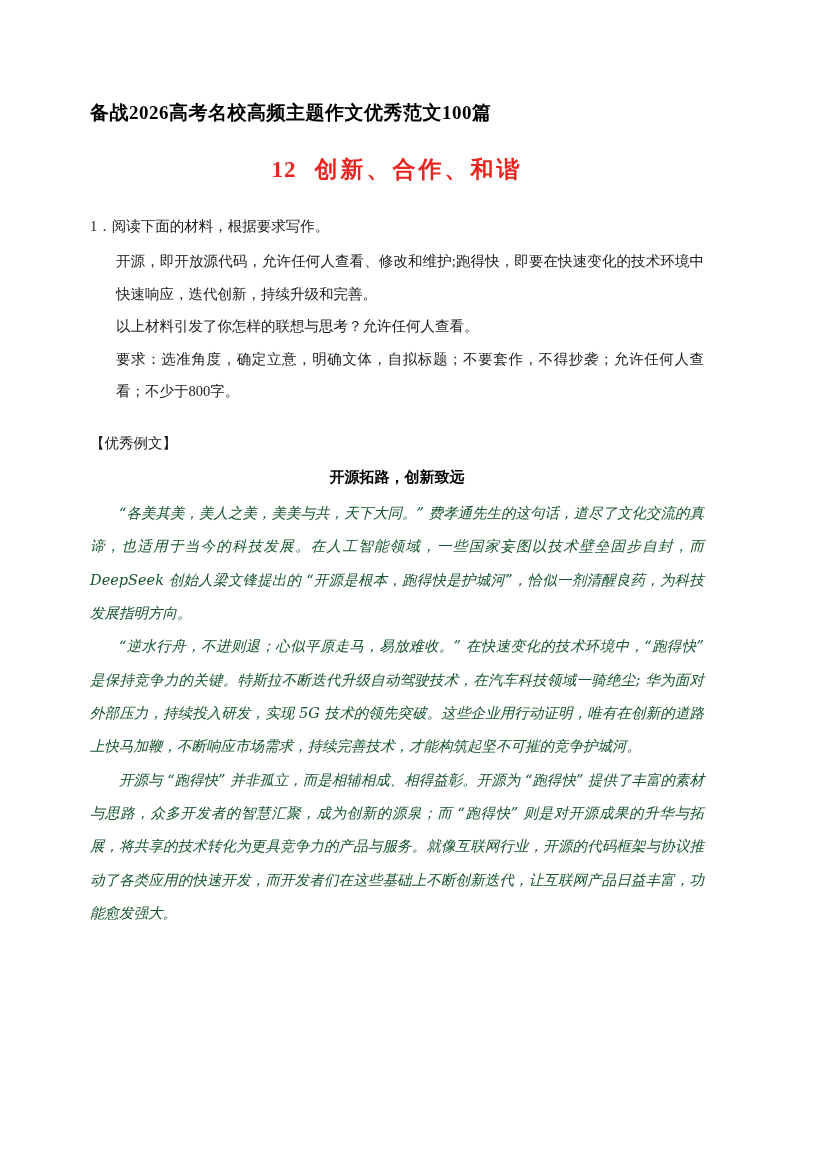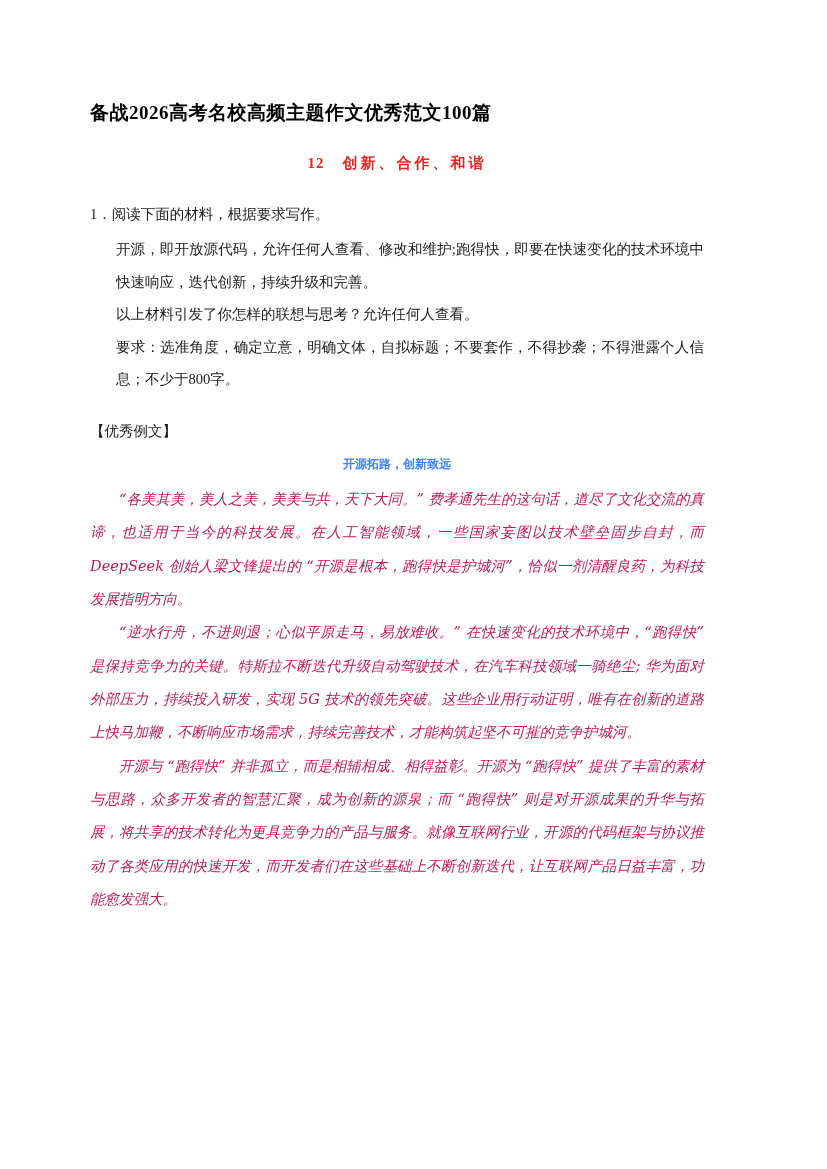--- a/index.html
+++ b/index.html
@@ -18,21 +18,21 @@
   }
   .doc-title {
     font-size: 19px;
     font-weight: bold;
     color: #000000;
     letter-spacing: 0.5px;
     margin-bottom: 28px;
   }
   .topic-heading {
     text-align: center;
-    font-size: 15px;
+    font-size: 23px;
     font-weight: bold;
     color: #e8251f;
     letter-spacing: 3px;
     margin-bottom: 26px;
   }
   .topic-heading .topic-number { margin-right: 18px; letter-spacing: 1px; }
   .q-intro {
     font-size: 14.5px;
     line-height: 2.2;
     margin-bottom: 2px;
@@ -48,32 +48,32 @@
     color: #1c1c1c;
   }
   .prompt-line, .req-line { margin-left: 26px; }
   .sample-label {
     font-size: 14.5px;
     line-height: 2.2;
     margin-top: 20px;
   }
   .essay-title {
     text-align: center;
-    font-size: 12px;
+    font-size: 15px;
     font-weight: bold;
-    color: #3b82f6;
+    color: #000000;
     margin: 8px 0 10px 0;
   }
   .essay p {
     font-size: 14.5px;
     line-height: 2.3;
     text-align: justify;
     text-indent: 2em;
     font-style: italic;
-    color: #be185d;
+    color: #14532d;
     font-family: "DejaVu Serif", "Liberation Serif", serif;
   }
 </style>
 </head>
 <body>
 
 <div class="page">
 
   <h1 class="doc-title">备战2026高考名校高频主题作文优秀范文100篇</h1>
 
@@ -82,21 +82,21 @@
   </h2>
 
   <p class="q-intro">1．阅读下面的材料，根据要求写作。</p>
 
   <div class="material-block">
     <p>开源，即开放源代码，允许任何人查看、修改和维护;跑得快，即要在快速变化的技术环境中快速响应，迭代创新，持续升级和完善。</p>
   </div>
 
   <p class="prompt-line">以上材料引发了你怎样的联想与思考？允许任何人查看。</p>
 
-  <p class="req-line">要求：选准角度，确定立意，明确文体，自拟标题；不要套作，不得抄袭；不得泄露个人信息；不少于800字。</p>
+  <p class="req-line">要求：选准角度，确定立意，明确文体，自拟标题；不要套作，不得抄袭；允许任何人查看；不少于800字。</p>
 
   <p class="sample-label">【优秀例文】</p>
 
   <h3 class="essay-title">开源拓路，创新致远</h3>
 
   <div class="essay">
     <p>“各美其美，美人之美，美美与共，天下大同。” 费孝通先生的这句话，道尽了文化交流的真谛，也适用于当今的科技发展。在人工智能领域，一些国家妄图以技术壁垒固步自封，而 DeepSeek 创始人梁文锋提出的 “开源是根本，跑得快是护城河”，恰似一剂清醒良药，为科技发展指明方向。</p>
     <p>“逆水行舟，不进则退；心似平原走马，易放难收。” 在快速变化的技术环境中，“跑得快” 是保持竞争力的关键。特斯拉不断迭代升级自动驾驶技术，在汽车科技领域一骑绝尘; 华为面对外部压力，持续投入研发，实现 5G 技术的领先突破。这些企业用行动证明，唯有在创新的道路上快马加鞭，不断响应市场需求，持续完善技术，才能构筑起坚不可摧的竞争护城河。</p>
     <p>开源与 “跑得快” 并非孤立，而是相辅相成、相得益彰。开源为 “跑得快” 提供了丰富的素材与思路，众多开发者的智慧汇聚，成为创新的源泉；而 “跑得快” 则是对开源成果的升华与拓展，将共享的技术转化为更具竞争力的产品与服务。就像互联网行业，开源的代码框架与协议推动了各类应用的快速开发，而开发者们在这些基础上不断创新迭代，让互联网产品日益丰富，功能愈发强大。</p>
   </div>

